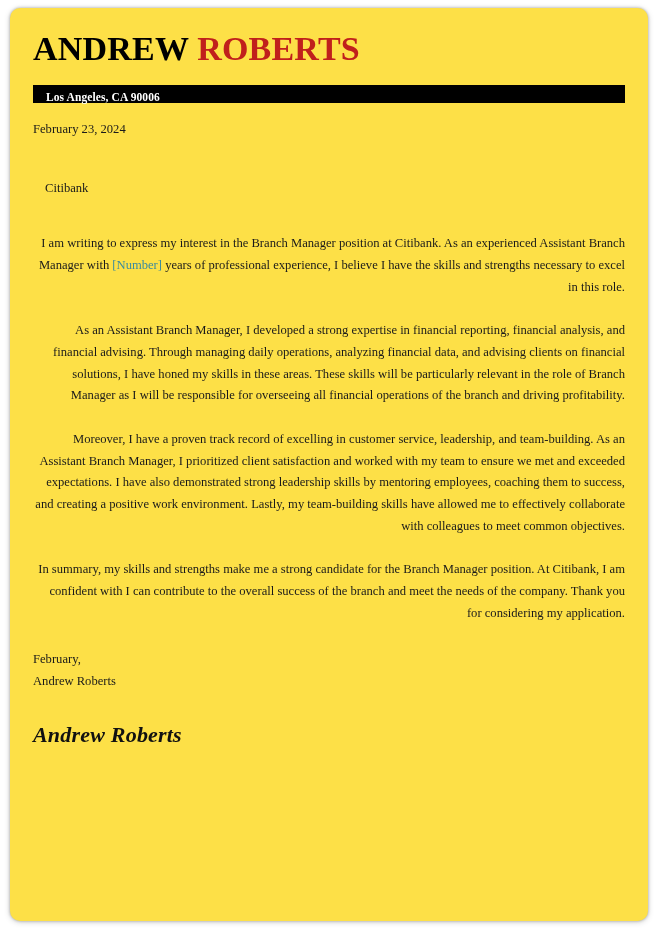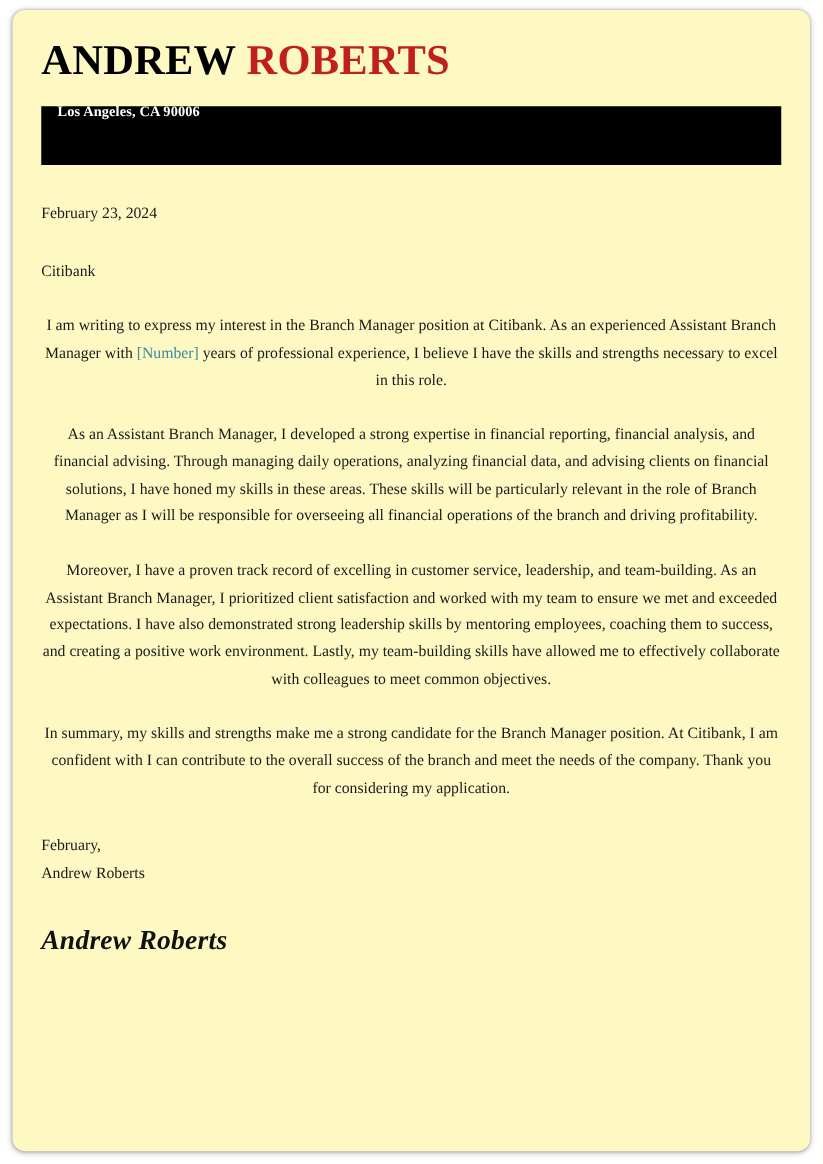--- a/index.html
+++ b/index.html
@@ -21,21 +21,21 @@
     box-sizing: border-box;
     padding: 8px 10px 10px 10px;
     background: #ffffff;
   }
 
   .letter-page {
     position: relative;
     width: 638px;
     height: 913px;
     box-sizing: border-box;
-    background: #fef9c3;
+    background: #fde047;
     border-radius: 10px;
     box-shadow: 0 0 3px rgba(0,0,0,0.30), 0 1px 6px rgba(0,0,0,0.18);
     overflow: hidden;
     padding: 0 23px 0 23px;
   }
 
   
   .name-header {
     margin: 0;
     padding-top: 24px;
@@ -44,66 +44,66 @@
     font-weight: bold;
     letter-spacing: 0.2px;
     white-space: nowrap;
   }
   .name-first { color: #000000; }
   .name-last  { color: #c0201c; }
 
   
   .address-band {
     margin-top: 19px;
-    height: 47px;
+    height: 18px;
     background: #000000;
     display: flex;
-    align-items: flex-start;
+    align-items: flex-end;
     padding-left: 13px;
     box-sizing: border-box;
   }
   .address-band-text {
     color: #ffffff;
     font-size: 11.5px;
     font-weight: bold;
     letter-spacing: 0.1px;
     line-height: 1;
   }
 
   
   .letter-body {
-    padding-top: 28px;
+    padding-top: 16px;
     font-size: 12.6px;
     color: #1a1a1a;
     line-height: 1.72;
   }
 
   .date-line { margin: 0; }
 
   .recipient-block {
-    margin: 0;
+    margin: 12px;
     padding-top: 25px;
     font-family: Liberation Serif, serif;
   }
   .recipient-line { margin: 0; }
 
   .subject-line {
     margin: 0;
     padding-top: 45px;
   }
 
   .salutation-line {
     margin: 0;
     padding-top: 22px;
   }
 
   .body-paragraph {
     margin: 0;
     padding-top: 22px;
-    text-align: center;
+    text-align: right;
   }
 
   .placeholder-token { color: #3a8a9e; }
 
   .closing-block {
     margin: 0;
     padding-top: 25px;
   }
   .closing-line { margin: 0; }
 

